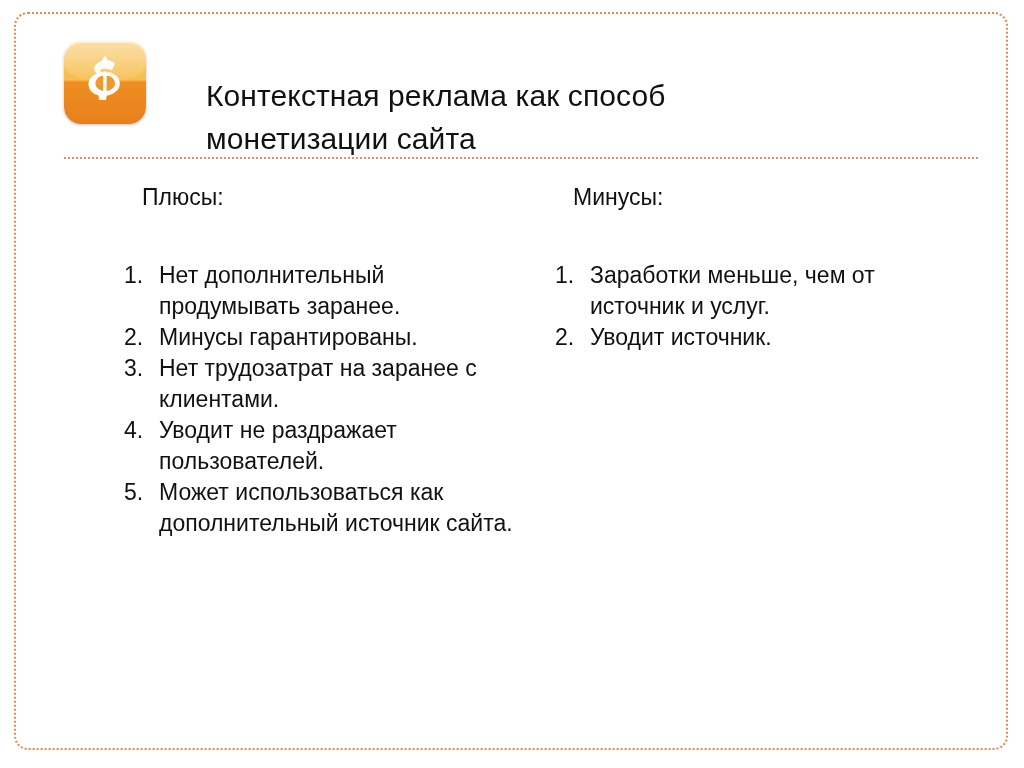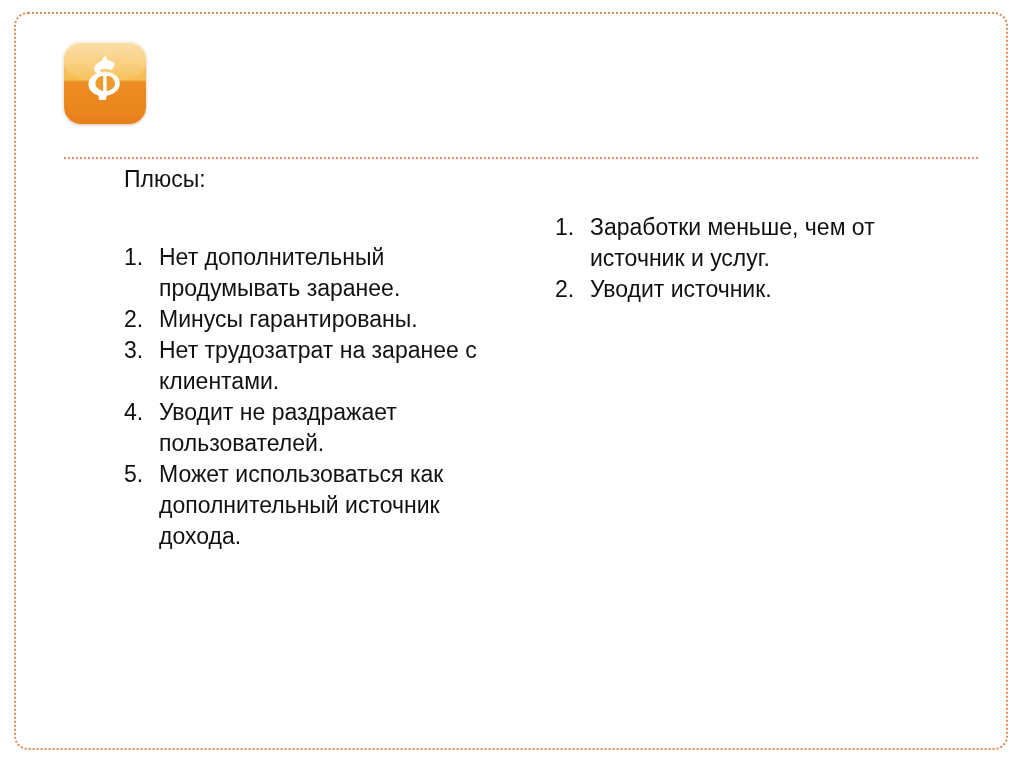--- a/index.html
+++ b/index.html
@@ -105,21 +105,21 @@
     position: absolute;
     top: 0;
   }
   #column-pros { left: 108px; width: 390px; }
   #column-cons { left: 539px; width: 400px; }
 
   .column-heading {
     font-size: 23px;
     line-height: 30px;
     color: #111111;
-    margin: 0;
+    margin: 18px;
     padding: 0;
     font-weight: 400;
   }
   #column-pros .column-heading { padding-left: 0px; }
   #column-cons .column-heading { padding-left: 0px; }
 
   .num-list {
     margin: 0;
     padding: 0;
     list-style: none;
@@ -161,20 +161,22 @@
       <div class="gloss"></div>
       <svg width="46" height="58" viewBox="0 0 46 58" xmlns="http://www.w3.org/2000/svg" aria-hidden="true">
         <path fill="#ffffff" d="M23.6 2.2c-1.0 0-1.9 0.6-2.3 1.5l-1.6 3.6c-4.2 1.3-7.6 4.0-7.6 7.4 0 2.1 1.2 3.7 3.0 4.9 -4.9 2.0-8.6 5.6-8.6 10.6 0 5.6 4.4 9.8 10.2 11.2v3.0c0 0.8 0.7 1.5 1.5 1.5h4.6c0.8 0 1.5-0.7 1.5-1.5v-2.7c6.5-0.9 11.5-4.9 11.5-10.7 0-5.1-3.6-8.1-9.0-10.1l-5.0-1.9c-2.6-1.0-3.8-1.8-3.8-3.1 0-1.4 1.4-2.3 3.8-2.3 2.5 0 4.6 0.8 6.5 1.9 0.8 0.5 1.9 0.2 2.3-0.7l1.9-4.0c0.4-0.8 0.1-1.7-0.6-2.2 -1.9-1.2-4.0-2.0-6.3-2.3l-1.5-3.6c-0.4-0.9-1.3-1.5-2.3-1.5z"></path>
         <path fill="#ffffff" d="M18.0 18.5c-5.5 2.1-9.4 5.9-9.4 11.0 0 6.8 6.5 11.6 14.6 11.6 8.1 0 14.6-4.8 14.6-11.6 0-5.1-3.9-8.9-9.4-11.0z"></path>
         <path fill="#EE9A2E" d="M19.2 22.0c-3.4 1.5-5.8 3.9-5.8 7.2 0 4.6 4.3 7.8 9.8 7.8 5.5 0 9.8-3.2 9.8-7.8 0-3.3-2.4-5.7-5.8-7.2z"></path>
         <path fill="#ffffff" d="M21.2 17.6h3.4v25.2h-3.4z"></path>
         <path fill="#ffffff" d="M23.0 9.5c-2.6 0-5.1 0.6-7.1 1.8l2.0 4.6c1.5-0.8 3.2-1.2 5.1-1.2 1.9 0 3.6 0.4 5.1 1.2l2.0-4.6c-2.0-1.2-4.5-1.8-7.1-1.8z"></path>
       </svg>
     </div>
 
+    <h1 id="slide-title">Контекстная реклама как способ
+монетизации сайта</h1>
 
     <div id="header-divider"></div>
   </div>
 
   <div id="slide-body">
 
     <div class="column" id="column-pros">
       <div class="column-heading">Плюсы:</div>
       <ol class="num-list" id="pros-list">
         <li>
@@ -188,26 +190,27 @@
         <li>
           <span class="marker">3.</span>
           <span class="item-text">Нет трудозатрат на заранее с клиентами.</span>
         </li>
         <li>
           <span class="marker">4.</span>
           <span class="item-text">Уводит не раздражает пользователей.</span>
         </li>
         <li>
           <span class="marker">5.</span>
-          <span class="item-text">Может использоваться как дополнительный источник дохода.</span>
+          <span class="item-text">Может использоваться как дополнительный источник сайта.</span>
         </li>
       </ol>
     </div>
 
     <div class="column" id="column-cons">
+      <div class="column-heading">Минусы:</div>
       <ol class="num-list" id="cons-list">
         <li>
           <span class="marker">1.</span>
           <span class="item-text">Заработки меньше, чем от источник и услуг.</span>
         </li>
         <li>
           <span class="marker">2.</span>
           <span class="item-text">Уводит источник.</span>
         </li>
       </ol>

